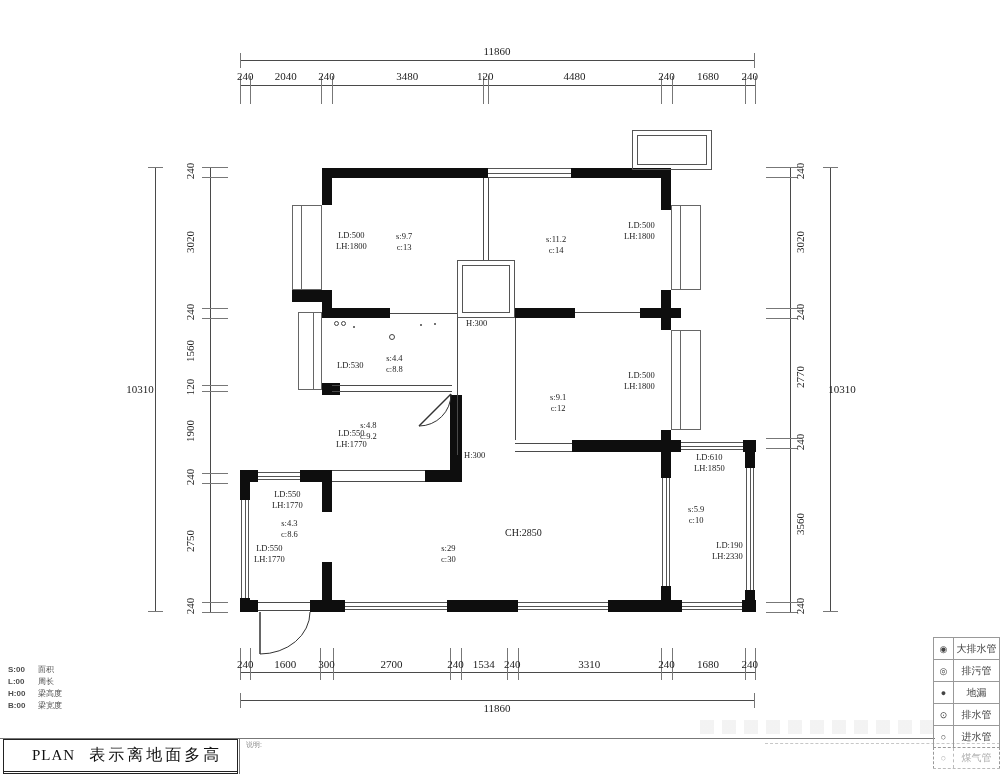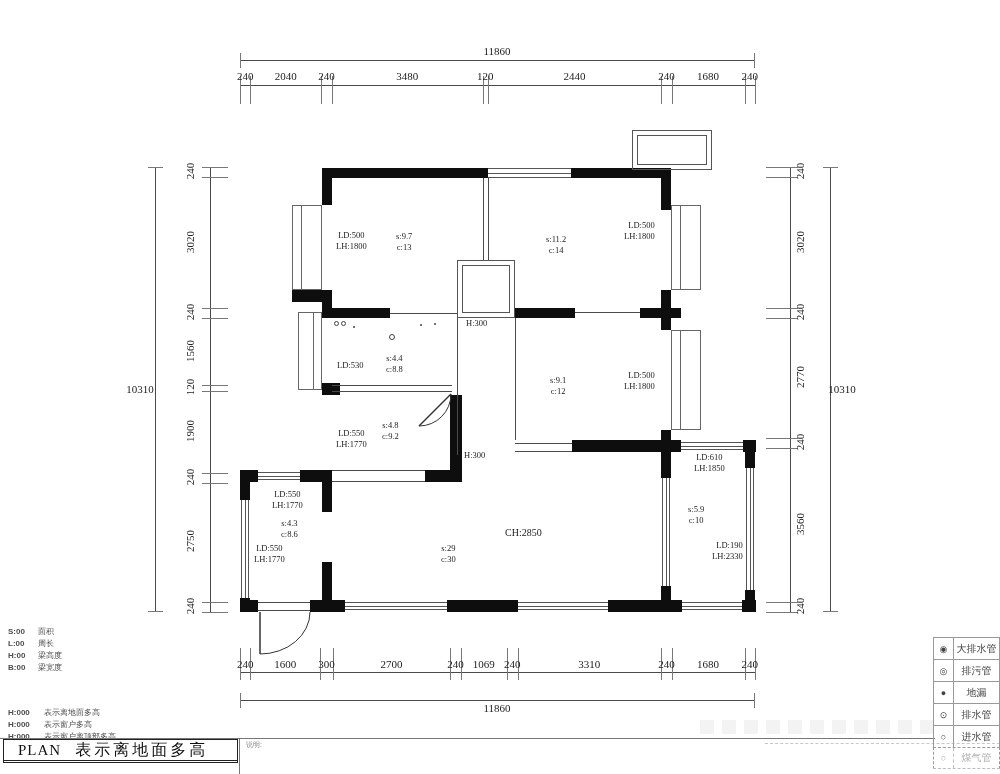--- a/index.html
+++ b/index.html
@@ -23,22 +23,22 @@
   .total{position:absolute;width:60px;text-align:center;font-size:11px;color:#222;}
   .lbl{position:absolute;font-size:8.5px;line-height:1.25;color:#222;text-align:center;white-space:nowrap;}
   .lbl.r{text-align:right;}
   .dot{position:absolute;border:1px solid #444;border-radius:50%;}
   .dotf{position:absolute;background:#444;border-radius:50%;}
   svg{position:absolute;overflow:visible;}
   
   .leg{position:absolute;font-family:"Liberation Sans",sans-serif;font-size:8px;color:#4d4d4d;line-height:12px;}
   .leg b{font-weight:bold;display:inline-block;min-width:30px;color:#4d4d4d;}
   
-  #titlebox{position:absolute;left:3px;top:739px;width:235px;height:24px;border:1.5px solid #222;
-            border-bottom:3px double #222;display:flex;align-items:center;gap:14px;padding-left:14px;}
+  #titlebox{position:absolute;left:3px;top:739px;width:235px;height:35px;border:1.5px solid #222;
+            border-bottom:3px double #222;display:flex;align-items:center;gap:14px;padding-left:28px;}
   #titlebox .plan{font-size:15px;letter-spacing:1px;color:#111;}
   #titlebox .tt{font-size:16px;letter-spacing:3px;color:#111;}
   .notelabel{position:absolute;left:246px;top:740px;font-size:7px;color:#888;font-family:"Liberation Sans",sans-serif;}
   
   #symtab{position:absolute;left:933px;top:637px;width:67px;font-family:"Liberation Sans",sans-serif;}
   #symtab .row{display:flex;height:22px;border:1px solid #999;border-bottom:none;}
   #symtab .row:last-child{border-bottom:1px solid #bbb;border-style:dashed;color:#b0b0b0;}
   #symtab .sym{width:20px;border-right:1px solid #999;display:flex;align-items:center;justify-content:center;font-size:9px;color:#444;}
   #symtab .row:last-child .sym{border-right:1px dashed #bbb;color:#b0b0b0;}
   #symtab .lab{flex:1;display:flex;align-items:center;justify-content:center;font-size:10px;color:#444;}
@@ -80,21 +80,21 @@
       <div class="tick" style="left: 487.9px; top: 76px; width: 1px; height: 28px;"></div>
       <div class="tick" style="left: 661.2px; top: 76px; width: 1px; height: 28px;"></div>
       <div class="tick" style="left: 671.6px; top: 76px; width: 1px; height: 28px;"></div>
       <div class="tick" style="left: 744.6px; top: 76px; width: 1px; height: 28px;"></div>
       <div class="tick" style="left: 755px; top: 76px; width: 1px; height: 28px;"></div>
       <div class="dim" style="left: 225.2px; top: 70px;">240</div>
       <div class="dim" style="left: 265.8px; top: 70px;">2040</div>
       <div class="dim" style="left: 306.4px; top: 70px;">240</div>
       <div class="dim" style="left: 387.2px; top: 70px;">3480</div>
       <div class="dim" style="left: 465.3px; top: 70px;">120</div>
-      <div class="dim" style="left: 554.6px; top: 70px;">2440</div>
+      <div class="dim" style="left: 554.6px; top: 70px;">4480</div>
       <div class="dim" style="left: 646.4px; top: 70px;">240</div>
       <div class="dim" style="left: 688.1px; top: 70px;">1680</div>
       <div class="dim" style="left: 729.8px; top: 70px;">240</div>
     </div>
   <div id="chain-bottom">
       <div class="ln" style="left: 240px; top: 672px; width: 515px; height: 1px;"></div>
       <div class="tick" style="left: 240px; top: 648px; width: 1px; height: 32px;"></div>
       <div class="tick" style="left: 250.4px; top: 648px; width: 1px; height: 32px;"></div>
       <div class="tick" style="left: 319.9px; top: 648px; width: 1px; height: 32px;"></div>
       <div class="tick" style="left: 332.9px; top: 648px; width: 1px; height: 32px;"></div>
@@ -104,21 +104,21 @@
       <div class="tick" style="left: 517.5px; top: 648px; width: 1px; height: 32px;"></div>
       <div class="tick" style="left: 661.2px; top: 648px; width: 1px; height: 32px;"></div>
       <div class="tick" style="left: 671.6px; top: 648px; width: 1px; height: 32px;"></div>
       <div class="tick" style="left: 744.6px; top: 648px; width: 1px; height: 32px;"></div>
       <div class="tick" style="left: 755px; top: 648px; width: 1px; height: 32px;"></div>
       <div class="dim" style="left: 225.2px; top: 658px;">240</div>
       <div class="dim" style="left: 265.2px; top: 658px;">1600</div>
       <div class="dim" style="left: 306.4px; top: 658px;">300</div>
       <div class="dim" style="left: 371.6px; top: 658px;">2700</div>
       <div class="dim" style="left: 435.4px; top: 658px;">240</div>
-      <div class="dim" style="left: 463.8px; top: 658px;">1069</div>
+      <div class="dim" style="left: 463.8px; top: 658px;">1534</div>
       <div class="dim" style="left: 492.2px; top: 658px;">240</div>
       <div class="dim" style="left: 569.3px; top: 658px;">3310</div>
       <div class="dim" style="left: 646.4px; top: 658px;">240</div>
       <div class="dim" style="left: 688.1px; top: 658px;">1680</div>
       <div class="dim" style="left: 729.8px; top: 658px;">240</div>
     </div>
   <div id="chain-left">
       <div class="ln" style="left: 210px; top: 167px; width: 1px; height: 445px;"></div>
       <div class="tick" style="left: 202px; top: 167px; width: 26px; height: 1px;"></div>
       <div class="tick" style="left: 202px; top: 177.4px; width: 26px; height: 1px;"></div>
@@ -262,28 +262,28 @@
     <span>LD:530</span></div>
   <div class="lbl" style="left:386px;top:353px">
     <span>s:4.4</span><br>
     <span>c:8.8</span></div>
 
   <div class="lbl" style="left:466px;top:318px">
     <span>H:300</span></div>
   <div class="lbl" style="left:464px;top:450px">
     <span>H:300</span></div>
 
-  <div class="lbl" style="left:550px;top:375px">
+  <div class="lbl" style="left:550px;top:392px">
     <span>s:9.1</span><br>
     <span>c:12</span></div>
   <div class="lbl r" style="left:624px;top:370px">
     <span>LD:500</span><br>
     <span>LH:1800</span></div>
 
-  <div class="lbl" style="left:382px;top:420px">
+  <div class="lbl" style="left:360px;top:420px">
     <span>s:4.8</span><br>
     <span>c:9.2</span></div>
   <div class="lbl" style="left:336px;top:428px">
     <span>LD:550</span><br>
     <span>LH:1770</span></div>
 
   <div class="lbl" style="left:272px;top:489px">
     <span>LD:550</span><br>
     <span>LH:1770</span></div>
   <div class="lbl" style="left:281px;top:518px">
@@ -302,30 +302,25 @@
   <div class="lbl" style="left:694px;top:452px">
     <span>LD:610</span><br>
     <span>LH:1850</span></div>
   <div class="lbl" style="left:688px;top:504px">
     <span>s:5.9</span><br>
     <span>c:10</span></div>
   <div class="lbl r" style="left:712px;top:540px">
     <span>LD:190</span><br>
     <span>LH:2330</span></div>
 
-  <div class="leg" style="left:8px;top:626px">
+  <div class="leg" style="left:8px;top:664px">
     <div><b>S:00</b><span>面积</span></div>
     <div><b>L:00</b><span>周长</span></div>
     <div><b>H:00</b><span>梁高度</span></div>
     <div><b>B:00</b><span>梁宽度</span></div>
-  </div>
-  <div class="leg" style="left:8px;top:707px">
-    <div><b style="min-width:36px">H:000</b><span>表示离地面多高</span></div>
-    <div><b style="min-width:36px">H:000</b><span>表示窗户多高</span></div>
-    <div><b style="min-width:36px">H:000</b><span>表示窗户离顶部多高</span></div>
   </div>
 
   <i class="ln" style="left:0px;top:738px;width:935px;height:1px;background:#777"></i>
   <i class="ln" style="left:239px;top:738px;width:1px;height:36px;background:#777"></i>
   <div id="titlebox">
     <span class="plan">PLAN</span>
     <span class="tt">表示离地面多高</span>
   </div>
   <div class="notelabel">说明:</div>
   <div class="wm"></div>

